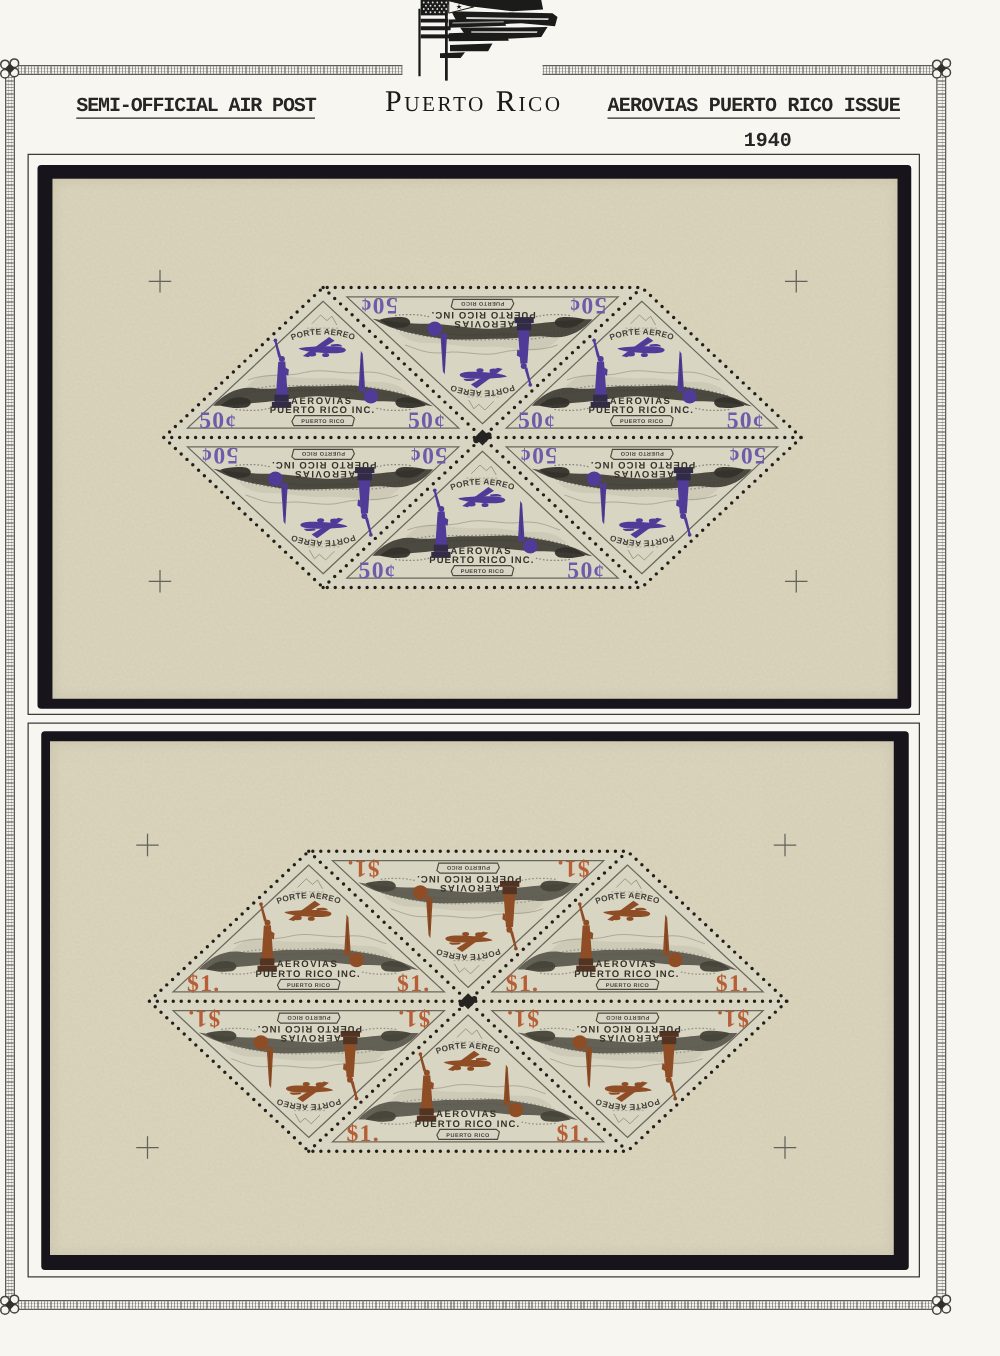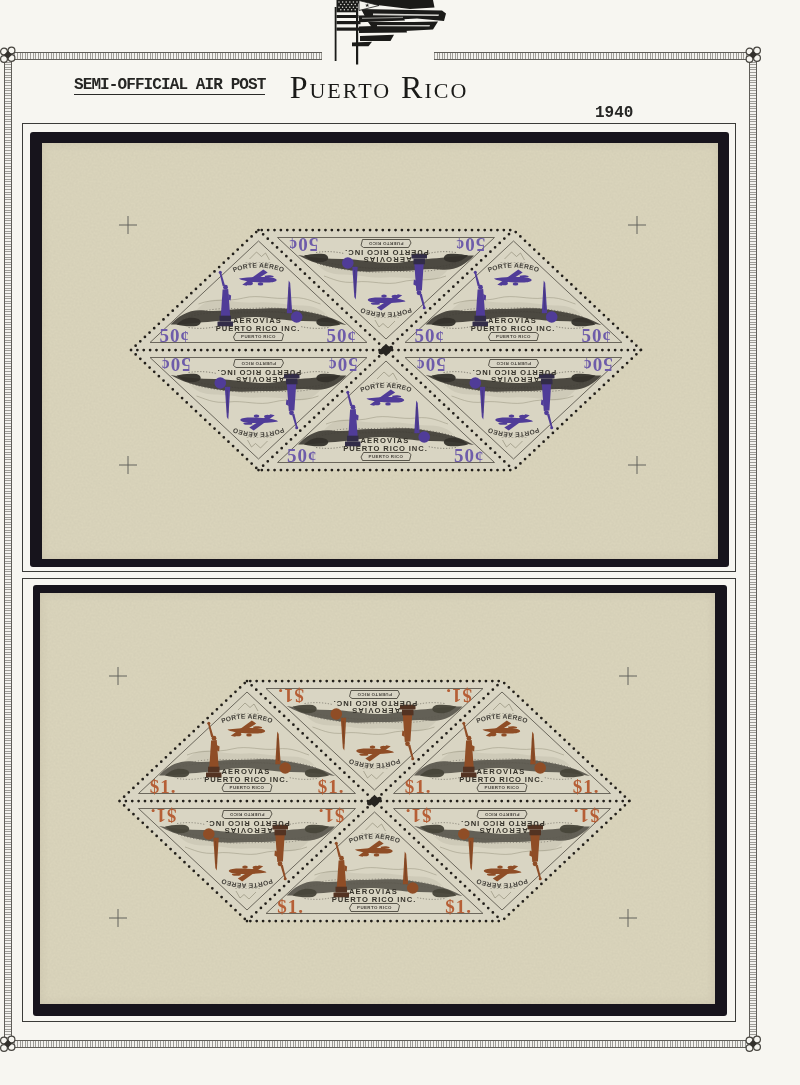--- a/index.html
+++ b/index.html
@@ -110,22 +110,23 @@
         <circle cx="38.4" cy="7.2" r=".75"></circle>
         <circle cx="42" cy="7.2" r=".75"></circle>
       <circle cx="25.8" cy="9.8" r=".75"></circle>
         <circle cx="29.4" cy="9.8" r=".75"></circle>
         <circle cx="33" cy="9.8" r=".75"></circle>
         <circle cx="36.6" cy="9.8" r=".75"></circle>
         <circle cx="40.2" cy="9.8" r=".75"></circle>
     </g>
   </svg>
 
-  <div class="abs mono" style="left:61px;top:75.5px;font-size:16px;letter-spacing:-0.9px;border-bottom:1.5px solid #2a2a28;padding-bottom:0.5px;margin-left:13px;">SEMI-OFFICIAL AIR POST</div>
-  <div class="abs" style="left:219px;top:69px;width:320px;text-align:center;white-space:nowrap;font-family:'Liberation Serif',serif;font-variant:small-caps;font-size:32px;letter-spacing:2px;color:#1a1a18;">Puerto Rico</div>
+  <div class="abs mono" style="left:61px;top:75.5px;font-size:16px;letter-spacing:-0.9px;border-bottom:1.5px solid #2a2a28;padding-bottom:0.5px;">SEMI-OFFICIAL AIR POST</div>
+  <div class="abs" style="left:219px;top:69px;width:320px;text-align:center;white-space:nowrap;font-family:'Liberation Serif',serif;font-variant:small-caps;font-size:24px;letter-spacing:2px;color:#1a1a18;">Puerto Rico</div>
+  <div class="abs mono" style="left:486px;top:75.5px;font-size:16px;letter-spacing:-0.6px;border-bottom:1.5px solid #2a2a28;padding-bottom:0.5px;">AEROVIAS PUERTO RICO ISSUE</div>
   <div class="abs mono" style="left:595px;top:104px;font-size:16px;">1940</div>
 
   <svg width="0" height="0" style="position:absolute">
     <defs>
       <filter id="grain" x="0" y="0" width="100%" height="100%">
         <feTurbulence type="fractalNoise" baseFrequency="0.5" numOctaves="2" seed="7"></feTurbulence>
         <feColorMatrix type="matrix" values="0 0 0 0 0.36  0 0 0 0 0.34  0 0 0 0 0.28  0.5 0 0 0 0"></feColorMatrix>
       </filter>
       <g id="stamp">
         <path d="M-127.5 0 L0 -120 L127.5 0 Z" fill="#d9d5c3"></path>

